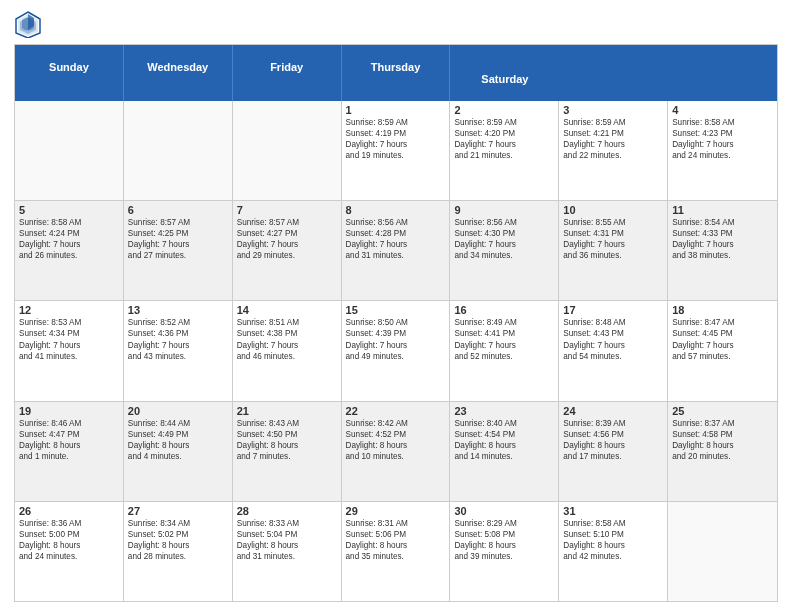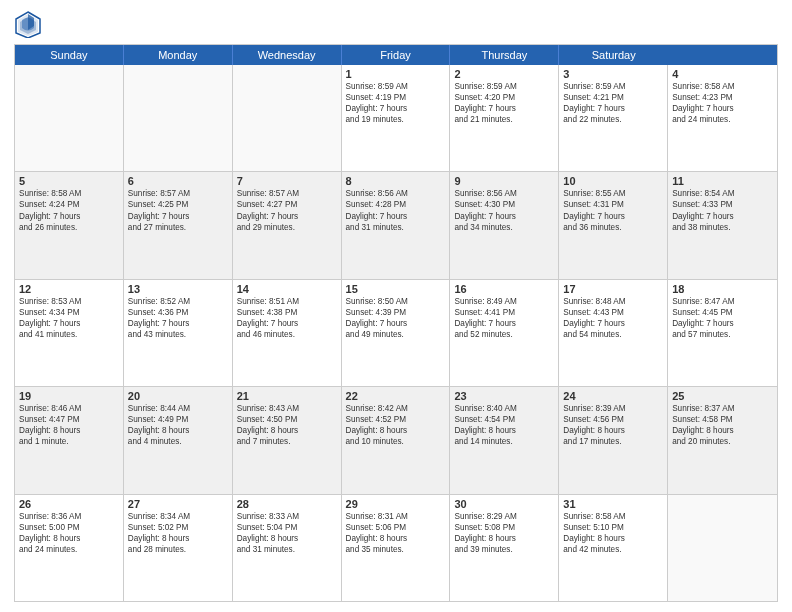--- a/index.html
+++ b/index.html
@@ -69,26 +69,26 @@
       border: 1px solid #ccc;
     }
     .cal-header {
       display: grid;
       grid-template-columns: repeat(7, 1fr);
       background: #2563b0;
     }
     .cal-header-cell {
       color: #fff;
       font-size: 11px;
-      font-weight: normal;
-      padding: 4px 4px;
+      font-weight: bold;
+      padding: 16px 4px;
       border-right: 1px solid #4a7fd4;
       text-align: center;
     }
-    .cal-header-cell:last-child { border-right: none; }
+    .cal-header-cell:last-child { border-right: none; margin-top: 12px; }
     .cal-body {
       flex: 1;
       display: flex;
       flex-direction: column;
     }
     .cal-row {
       display: grid;
       grid-template-columns: repeat(7, 1fr);
       flex: 1;
       border-bottom: 1px solid #ccc;
@@ -138,21 +138,20 @@
     </div>
     <div class="title-block">
       <h1></h1>
       <h2></h2>
     </div>
   </div>
 
   <div class="calendar">
     <div class="cal-header">
     <div class="cal-header-cell">Sunday</div>
-        <div class="cal-header-cell">Monday</div>
         <div class="cal-header-cell">Wednesday</div>
         <div class="cal-header-cell">Friday</div>
         <div class="cal-header-cell">Thursday</div>
         <div class="cal-header-cell">Saturday</div>
       </div>
     <div class="cal-body">
     <div class="cal-row">
           <div class="cal-cell empty"></div>
           <div class="cal-cell empty"></div>
           <div class="cal-cell empty"></div>

